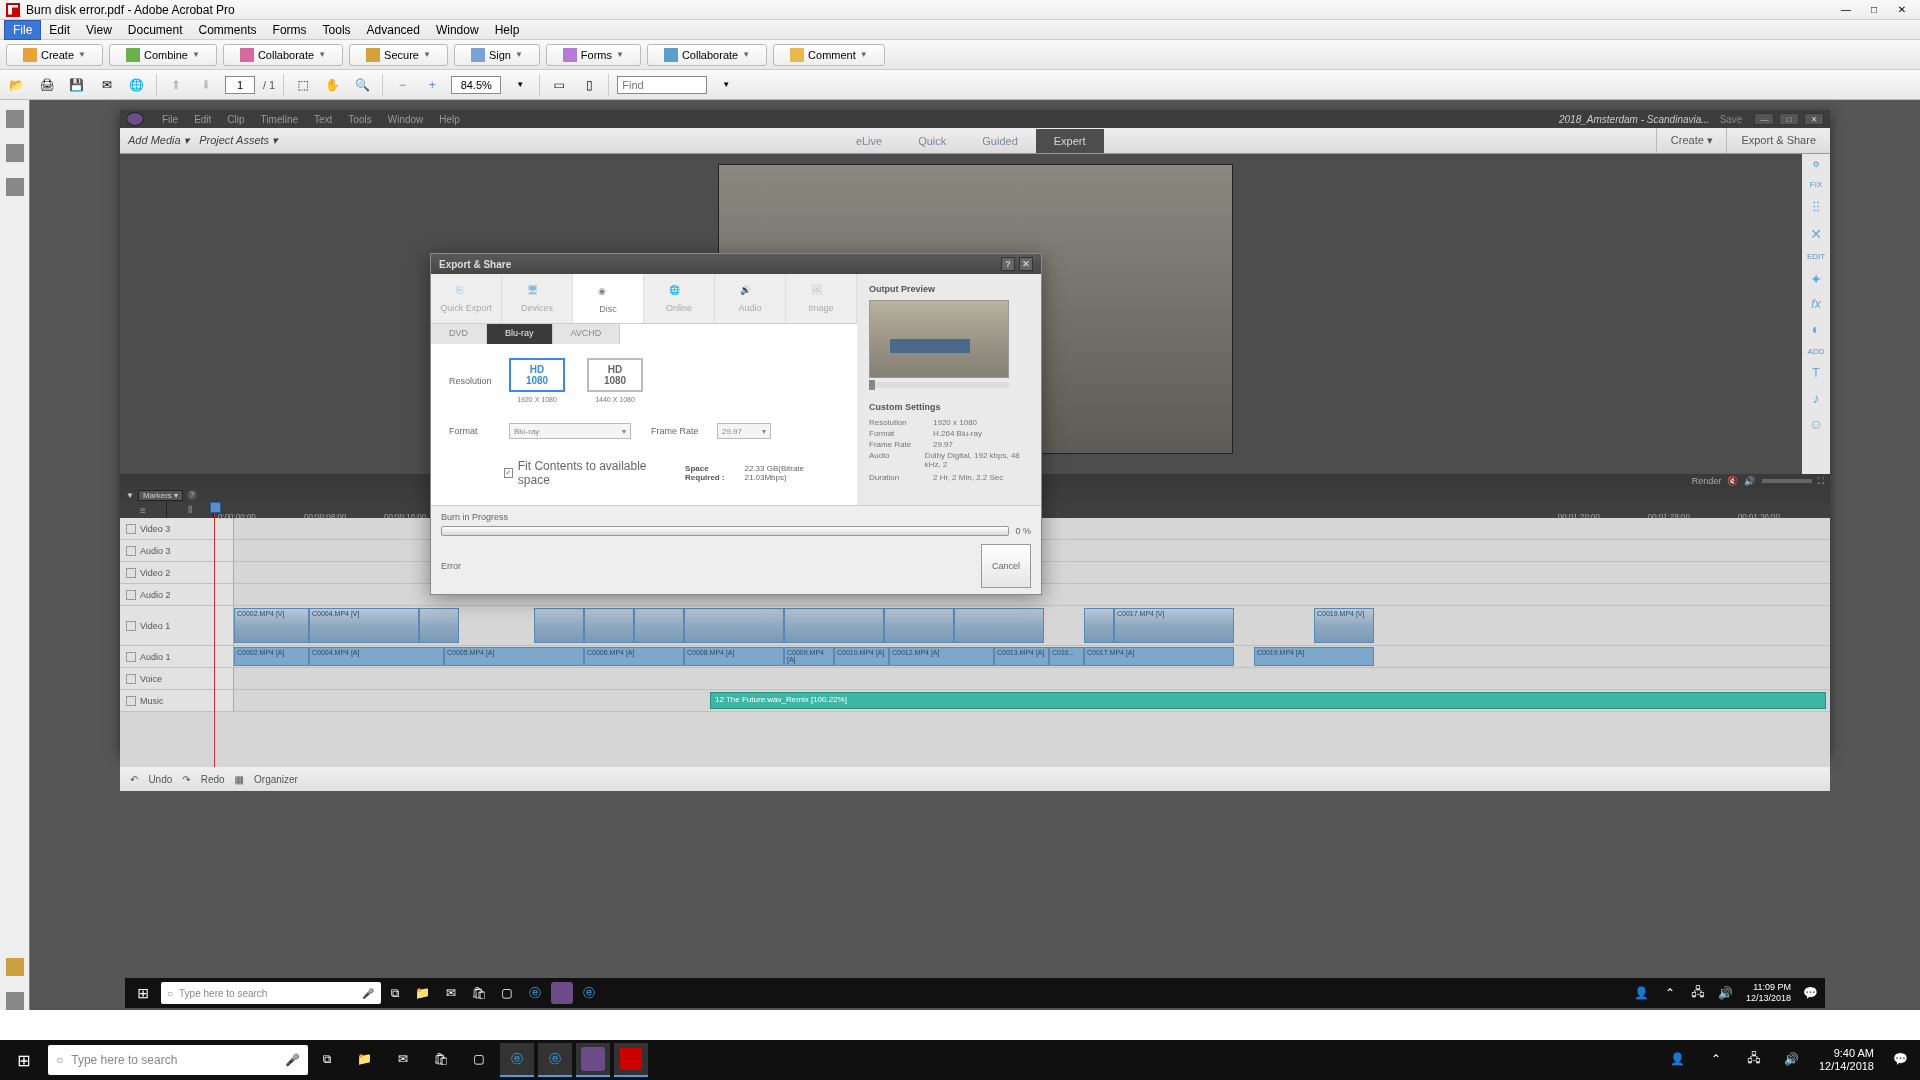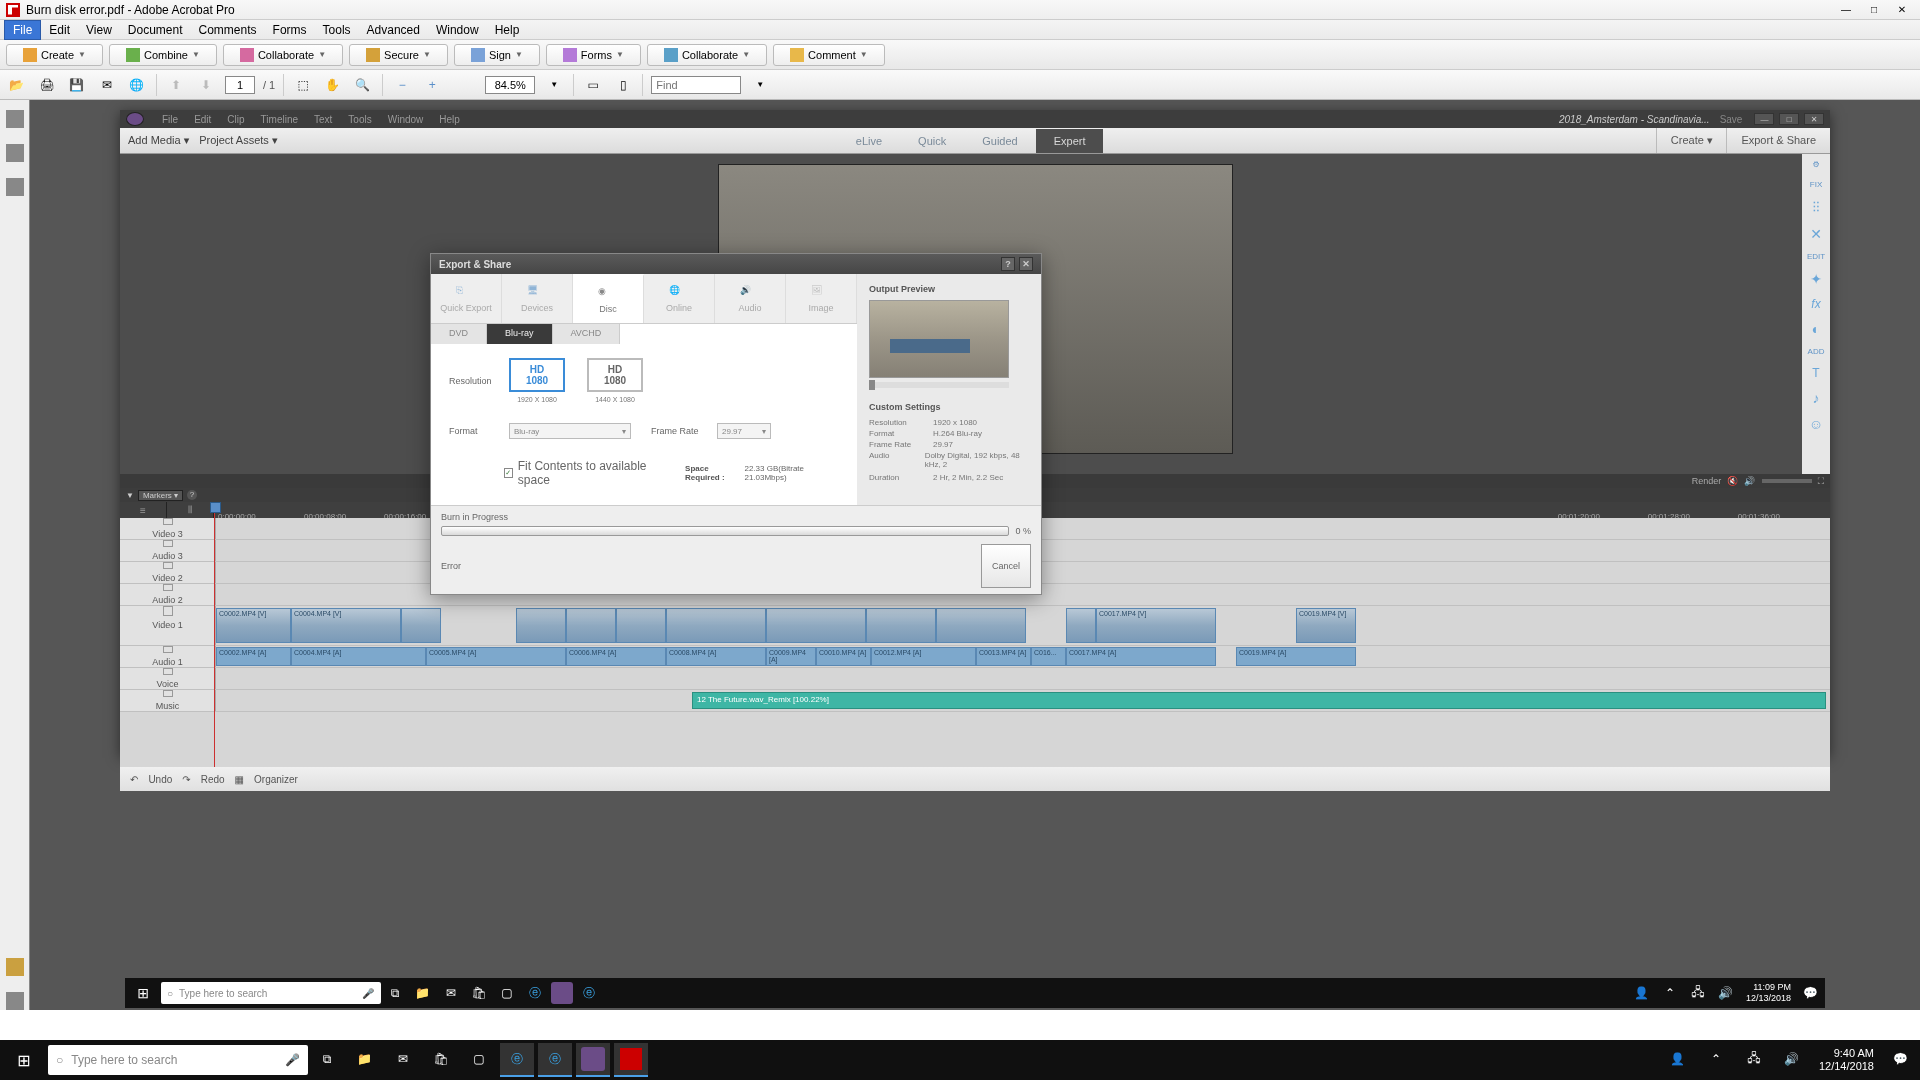--- a/index.html
+++ b/index.html
@@ -18,41 +18,41 @@
   .acrobat-menu div:first-child{background:#3a76d6;color:#fff;border:1px solid #2a5aa8;}
 
   .acrobat-tool1 { height:30px; background:linear-gradient(#f9f9f9,#e8e8e8); display:flex; align-items:center; padding:2px 6px; border-bottom:1px solid #ccc; gap:6px;}
   .tbtn{display:flex;align-items:center; gap:4px; padding:3px 16px; border:1px solid #bbb; border-radius:3px; background:linear-gradient(#fff,#eee); font-size:11px; cursor:pointer;}
   .tbtn .ic{width:14px;height:14px;display:inline-block;}
   .tbtn .dd{font-size:8px;color:#666;}
 
   .acrobat-tool2 { height:30px; background:linear-gradient(#fafafa,#e9e9e9); display:flex; align-items:center; padding:2px 6px; border-bottom:1px solid #bbb; gap:8px;}
   .icbtn{width:22px;height:22px;display:flex;align-items:center;justify-content:center;border:1px solid transparent;border-radius:2px;cursor:pointer;}
   .pagebox{width:30px;height:18px;border:1px solid #888;text-align:center;font-size:11px;}
-  .zoombox{width:50px;height:18px;border:1px solid #888;text-align:center;font-size:11px;margin-left:34px;}
+  .zoombox{width:50px;height:18px;border:1px solid #888;text-align:center;font-size:11px;}
   .findbox{width:90px;height:18px;border:1px solid #888;font-size:11px;padding:0 4px;}
   .sep{width:1px;height:22px;background:#ccc;}
 
   .acrobat-body{position:absolute; top:100px; bottom:70px; left:0; right:0; background:#565656; display:flex;}
   .acrobat-side{width:30px;background:#eee;border-right:1px solid #888;display:flex;flex-direction:column;align-items:center;gap:16px;padding-top:10px;}
   .acrobat-side .sic{width:18px;height:18px;background:#999;}
   .acrobat-content{flex:1; display:flex; align-items:flex-start; justify-content:center; padding:10px 90px;}
 
   
   .premiere{width:100%; height:645px; background:#4d4d4d; box-shadow:0 3px 12px rgba(0,0,0,.5); position:relative;}
   .pr-titlebar{height:18px; background:#3d3d3d; display:flex;align-items:center;color:#999;font-size:10px;padding:0 6px;}
   .pr-titlebar .eye{width:18px;height:14px;border-radius:50%;background:#6b4c87;display:flex;align-items:center;justify-content:center;margin-right:10px;border:1px solid #222;}
   .pr-titlebar .m{padding:0 8px;cursor:pointer;}
   .pr-titlebar .spacer{flex:1;}
   .pr-titlebar .proj{color:#ccc;font-style:italic;}
   .pr-titlebar .save{margin:0 10px;color:#888;}
   .pr-titlebar .winbtns span{display:inline-flex;width:20px;height:12px;background:#555;border:1px solid #333;margin-left:2px;align-items:center;justify-content:center;font-size:8px;color:#ccc;}
 
   .pr-modes{height:26px;background:linear-gradient(#efefef,#dcdcdc);display:flex;align-items:center;font-size:11px;border-bottom:1px solid #999;}
-  .pr-modes .left{padding:0 8px;display:flex;gap:10px;align-items:center;}
+  .pr-modes .left{padding:0 8px;display:flex;gap:10px;align-items:center;font-style:italic;}
   .pr-modes .left div{color:#424242;cursor:pointer;}
   .pr-modes .centerm{flex:1;display:flex;justify-content:center;gap:0;}
   .pr-modes .mbtn{padding:6px 18px;color:#7a8a99;cursor:pointer;}
   .pr-modes .mbtn.active{background:#4d4d4d;color:#d8d8d8;}
   .pr-modes .right{display:flex;gap:0;}
   .pr-modes .right div{padding:6px 14px;color:#555;border-left:1px solid #bbb;cursor:pointer;}
 
   .pr-stage{height:320px;background:#4d4d4d;display:flex;justify-content:center;padding-top:10px;position:relative;}
   .pr-video{width:515px;height:290px;background:linear-gradient(#8b8880,#5d5b55);border:1px solid #222;}
   .pr-rightpanel{position:absolute;right:0;top:0;width:28px;height:320px;background:#e7e7e7;display:flex;flex-direction:column;align-items:center;gap:10px;padding:6px 0;font-size:8px;color:#5f93c6;}
@@ -63,21 +63,21 @@
   .pr-playbar .spacer{flex:1;}
 
   .pr-timeline{flex:1;background:#d6d6d6;position:relative; height:265px;}
   .pr-tlheader{height:16px;background:#3f3f3f;display:flex;align-items:center;}
   .pr-tlheader .tools{width:94px;display:flex;height:100%;}
   .pr-tlheader .tools div{flex:1;display:flex;align-items:center;justify-content:center;color:#999;border-right:1px solid #222;font-size:10px;}
   .pr-tlheader .ruler{flex:1;position:relative;color:#aaa;font-size:8px;}
   .pr-tlheader .ruler span{position:absolute;top:2px;}
 
   .track{height:22px;display:flex;border-bottom:1px solid #c0c0c0;}
-  .track .thead{width:96px;background:#e2e2e2;border-right:1px solid #aaa;display:flex;align-items:center;font-size:9px;color:#555;padding:0 6px;gap:4px;flex-direction:column;}
+  .track .thead{width:114px;background:#e2e2e2;border-right:1px solid #aaa;display:flex;align-items:center;font-size:9px;color:#555;padding:0 6px;gap:4px;}
   .track .thead .ticon{width:10px;height:10px;border:1px solid #999;}
   .track .tbody{flex:1;background:#d6d6d6;position:relative;}
   .track.tall{height:40px;}
   .clip{position:absolute;top:2px;bottom:2px;background:#8cb5d8;border:1px solid #5a88b3;font-size:7px;color:#2a4a66;overflow:hidden;padding:1px 2px;}
   .clip.v{background:linear-gradient(#b8c8d6,#8fa9c0 50%,#7a9ab8);}
   .clip.a{background:#7da8cc;top:1px;bottom:1px;}
   .musicclip{position:absolute;top:2px;bottom:2px;left:550px;right:4px;background:#3eb6a5;border:1px solid #2a9080;font-size:8px;color:#fff;padding:2px 4px;}
   .playhead{position:absolute;left:94px;top:0;bottom:0;width:1px;background:#cc3030;z-index:5;pointer-events:none;}
   .playhead::before{content:"";position:absolute;top:0;left:-4px;width:9px;height:9px;background:#5a8fc9;border:1px solid #2a5a8a;}
 

